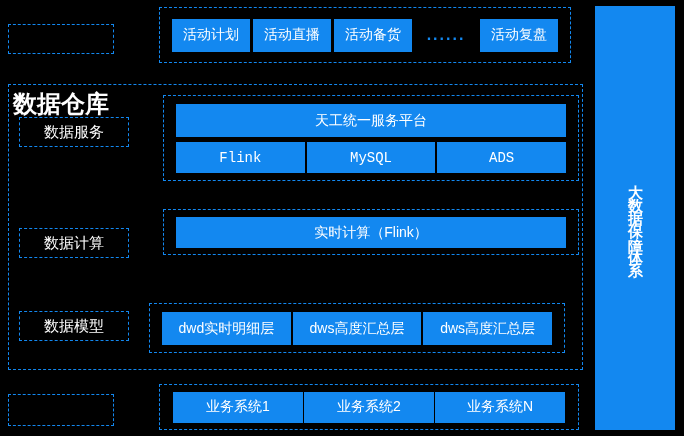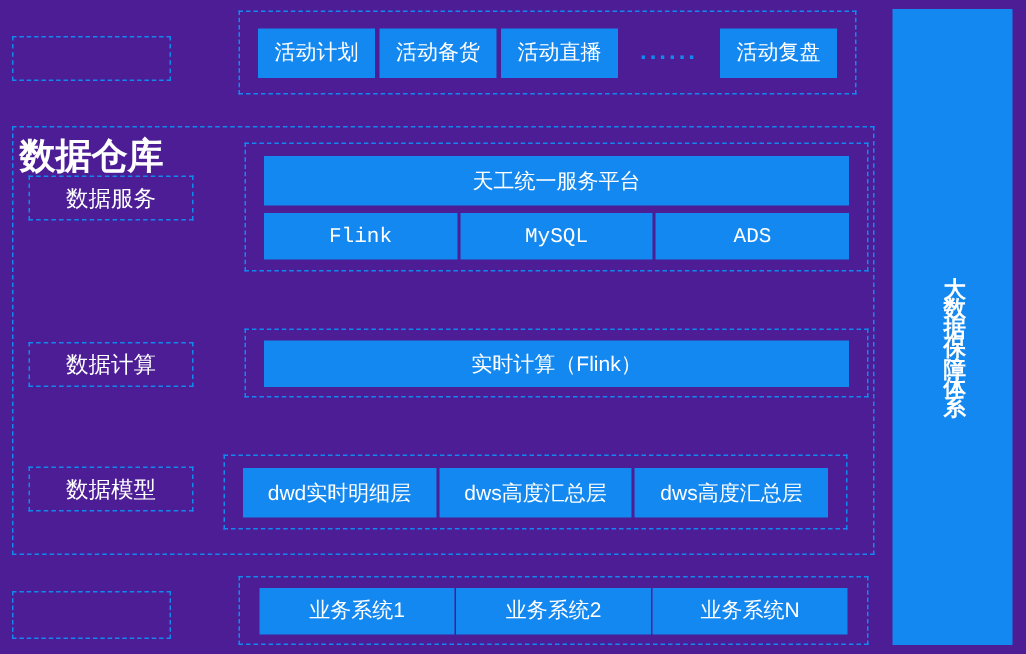--- a/index.html
+++ b/index.html
@@ -5,21 +5,21 @@
   :root { --accent: #1388f0; }
   * { margin: 0; padding: 0; box-sizing: border-box; }
   body {
     background: #222;
     font-family: "Liberation Sans", "DejaVu Sans", sans-serif;
   }
   .canvas {
     position: relative;
     width: 684px;
     height: 436px;
-    background: #4c1d95;
+    background: #000000;
     overflow: hidden;
   }
   .dashed { border: 1px dashed var(--accent); }
   .blue-box {
     background: var(--accent);
     color: #fff;
     display: flex;
     align-items: center;
     justify-content: center;
     font-size: 14px;
@@ -71,21 +71,21 @@
   .service-group {
     position: absolute; left: 154px; top: 10px; width: 416px; height: 86px;
     padding: 8px 12px;
     font-family: Liberation Mono, monospace;
   }
   .platform { height: 33px; margin-bottom: 5px; }
   .inner-row { display: flex; gap: 2px; }
   .inner-row .blue-box { flex: 1; height: 31px; }
 
   .compute-group {
-    position: absolute; left: 154px; top: 134px; width: 416px; height: 46px;
+    position: absolute; left: 154px; top: 124px; width: 416px; height: 46px;
     padding: 7px 12px;
   }
   .engine { height: 31px; }
 
   .model-group {
     position: absolute; left: 140px; top: 218px; width: 416px; height: 50px;
     padding: 8px 12px;
   }
   .model-group .inner-row .blue-box { height: 33px; }
 
@@ -99,22 +99,22 @@
 </style>
 </head>
 <body>
 
 <div class="canvas">
 
   <div class="dashed top-left-ph"></div>
 
   <div class="dashed top-row">
     <div class="blue-box">活动计划</div>
+    <div class="blue-box">活动直播</div>
     <div class="blue-box">活动备货</div>
-    <div class="blue-box">活动直播</div>
     <div class="dots">......</div>
     <div class="blue-box">活动复盘</div>
   </div>
 
   <div class="right-bar">
     <div class="vertical-text">大数据保障体系</div>
   </div>
 
   <div class="dashed main">
     <div class="warehouse-title">数据仓库</div>

